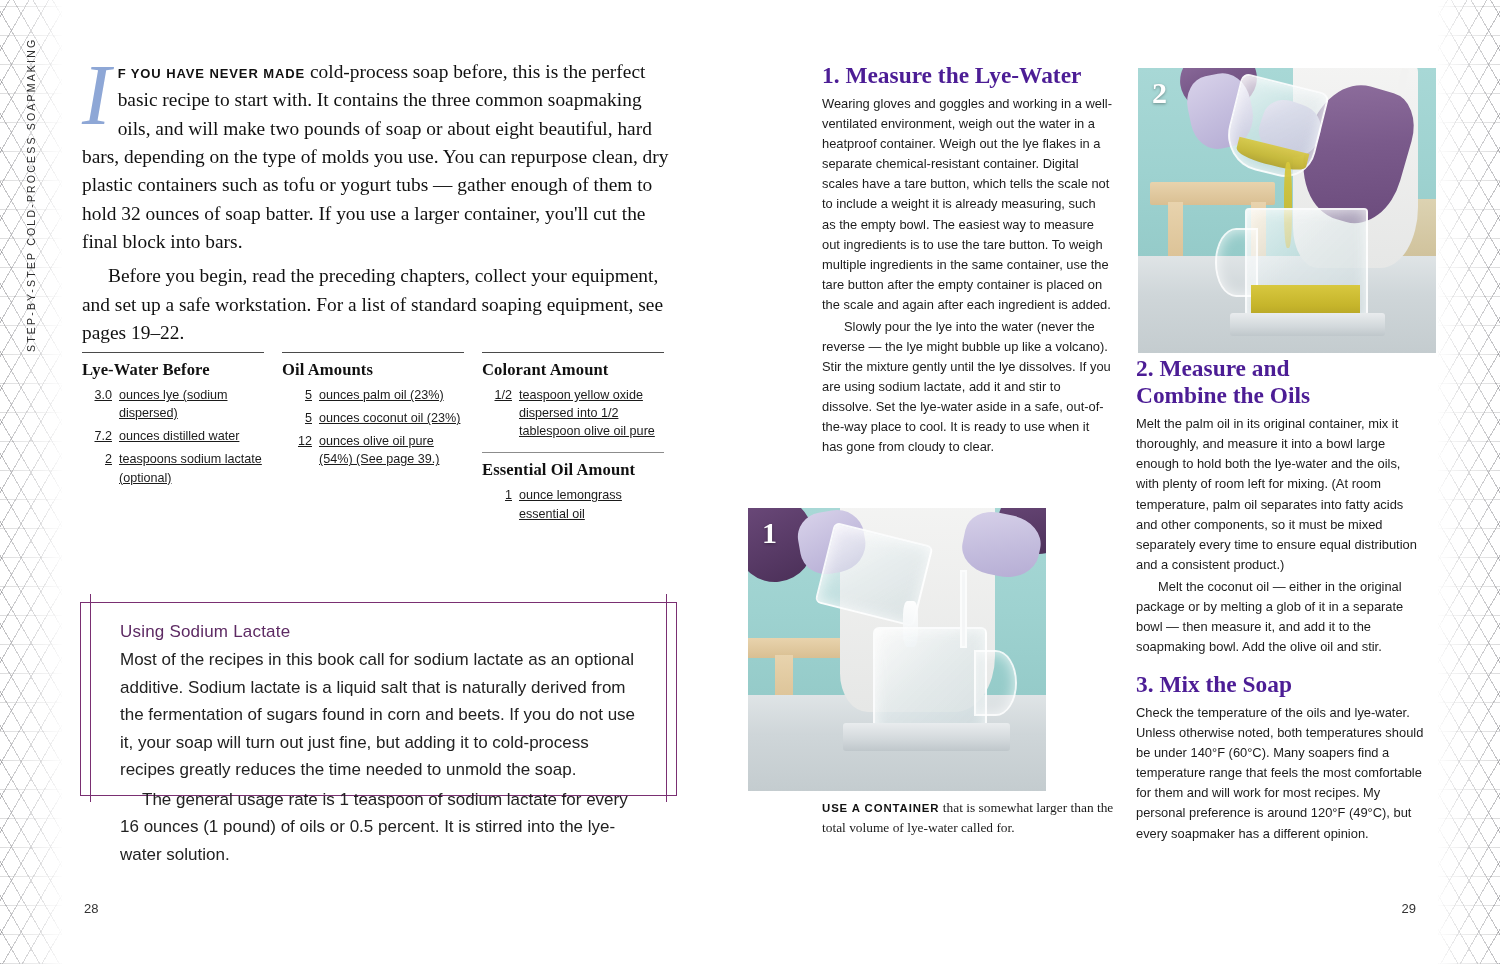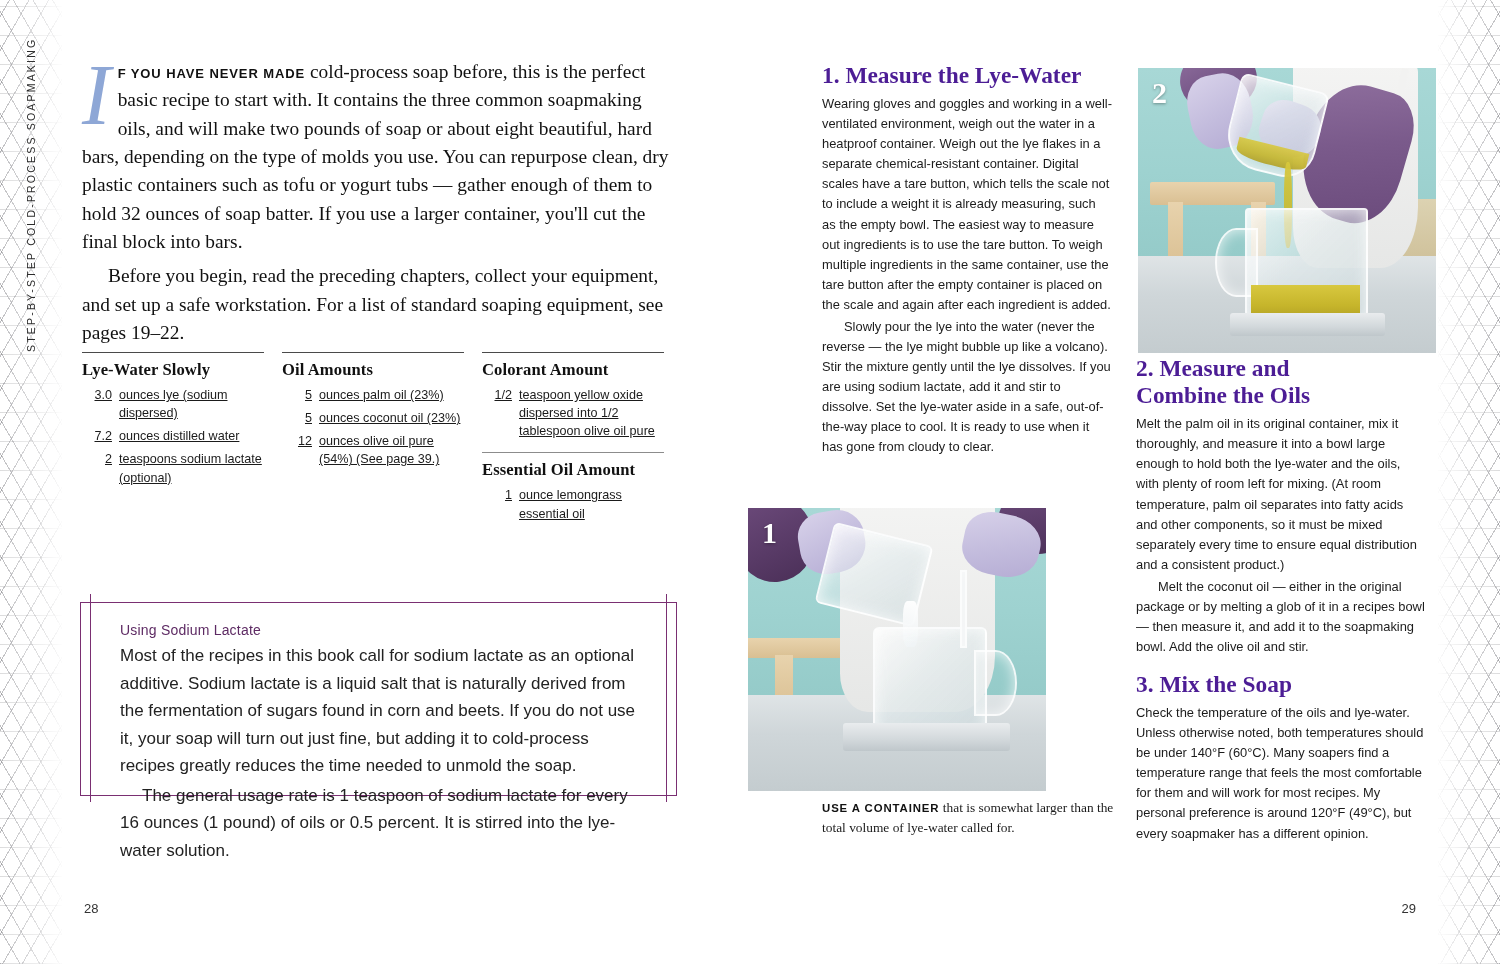--- a/index.html
+++ b/index.html
@@ -77,21 +77,21 @@
   .ing-qty{width:30px;min-width:30px;text-align:right;padding-right:7px;}
   .ing-txt{flex:1;}
 
   
   .sidebox{position:absolute;left:18px;top:594px;width:595px;height:208px;}
   .sidebox .frame-outer{position:absolute;left:0;top:8px;width:595px;height:192px;border:1.1px solid #7a2f72;}
   .sidebox .frame-inner{position:absolute;left:10px;top:0;width:575px;height:208px;border-left:1.1px solid #7a2f72;border-right:1.1px solid #7a2f72;}
   .sidebox-body{position:absolute;left:40px;top:28px;width:520px;}
   .sidebox-title{
     font-family:"Liberation Sans",sans-serif;font-weight:300;
-    font-size:14px;color:#5d2a63;letter-spacing:.2px;margin-bottom:4px;
+    font-size:17px;color:#5d2a63;letter-spacing:.2px;margin-bottom:4px;
   }
   .sidebox-body p{
     margin:0;font-family:"Liberation Sans",sans-serif;
     font-size:17px;line-height:1.62;color:#222;
   }
   .sidebox-body p.indent{text-indent:22px;margin-top:2px;}
 
   
   .rp-col{position:absolute;top:62px;width:290px;}
   .rp-col.one{left:82px;}
@@ -161,21 +161,21 @@
     <div class="intro">
       <span class="dropcap">I</span>
       <p><span class="smallcaps">F YOU HAVE NEVER MADE</span><span> cold-process soap before, this is the perfect basic recipe to start with. It contains the three common soapmaking oils, and will make two pounds of soap or about eight beautiful, hard bars, depending on the type of molds you use. You can repurpose clean, dry plastic containers such as tofu or yogurt tubs — gather enough of them to hold 32 ounces of soap batter. If you use a larger container, you'll cut the final block into bars.</span></p>
       <p class="second">Before you begin, read the preceding chapters, collect your equipment, and set up a safe workstation. For a list of standard soaping equipment, see pages 19–22.</p>
     </div>
 
     <div class="ingredients">
 
       <div class="ing-col">
         <div class="rule"></div>
-        <div class="ing-head">Lye-Water Slowly</div>
+        <div class="ing-head">Lye-Water Before</div>
         <ul class="ing-list">
           <li>
               <span class="ing-qty">3.0</span>
               <span class="ing-txt">ounces lye (sodium dispersed)</span>
             </li>
           <li>
               <span class="ing-qty">7.2</span>
               <span class="ing-txt">ounces distilled water</span>
             </li>
           <li>
@@ -242,21 +242,21 @@
 
     <div class="rp-col one">
       <h2 class="step-head">1. Measure the Lye-Water</h2>
       <p class="body-txt">Wearing gloves and goggles and working in a well-ventilated environment, weigh out the water in a heatproof container. Weigh out the lye flakes in a separate chemical-resistant container. Digital scales have a tare button, which tells the scale not to include a weight it is already measuring, such as the empty bowl. The easiest way to measure out ingredients is to use the tare button. To weigh multiple ingredients in the same container, use the tare button after the empty container is placed on the scale and again after each ingredient is added.</p>
       <p class="body-txt indent">Slowly pour the lye into the water (never the reverse — the lye might bubble up like a volcano). Stir the mixture gently until the lye dissolves. If you are using sodium lactate, add it and stir to dissolve. Set the lye-water aside in a safe, out-of-the-way place to cool. It is ready to use when it has gone from cloudy to clear.</p>
     </div>
 
     <div class="rp-col two">
       <h2 class="step-head small"><span>2. Measure and</span><br><span>Combine the Oils</span></h2>
       <p class="body-txt">Melt the palm oil in its original container, mix it thoroughly, and measure it into a bowl large enough to hold both the lye-water and the oils, with plenty of room left for mixing. (At room temperature, palm oil separates into fatty acids and other components, so it must be mixed separately every time to ensure equal distribution and a consistent product.)</p>
-      <p class="body-txt indent">Melt the coconut oil — either in the original package or by melting a glob of it in a recipes bowl — then measure it, and add it to the soapmaking bowl. Add the olive oil and stir.</p>
+      <p class="body-txt indent">Melt the coconut oil — either in the original package or by melting a glob of it in a separate bowl — then measure it, and add it to the soapmaking bowl. Add the olive oil and stir.</p>
       <div class="gap"></div>
       <h2 class="step-head">3. Mix the Soap</h2>
       <p class="body-txt">Check the temperature of the oils and lye-water. Unless otherwise noted, both temperatures should be under 140°F (60°C). Many soapers find a temperature range that feels the most comfortable for them and will work for most recipes. My personal preference is around 120°F (49°C), but every soapmaker has a different opinion.</p>
     </div>
 
     <div class="caption">
       <span class="cap-lead">USE A CONTAINER</span><span> that is somewhat larger than the total volume of lye-water called for.</span>
     </div>
 
     <div class="folio r">29</div>

